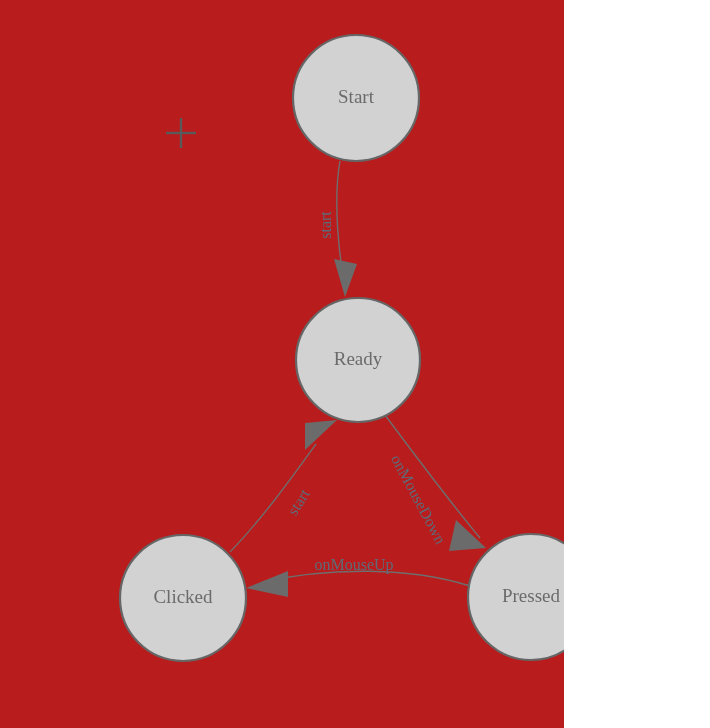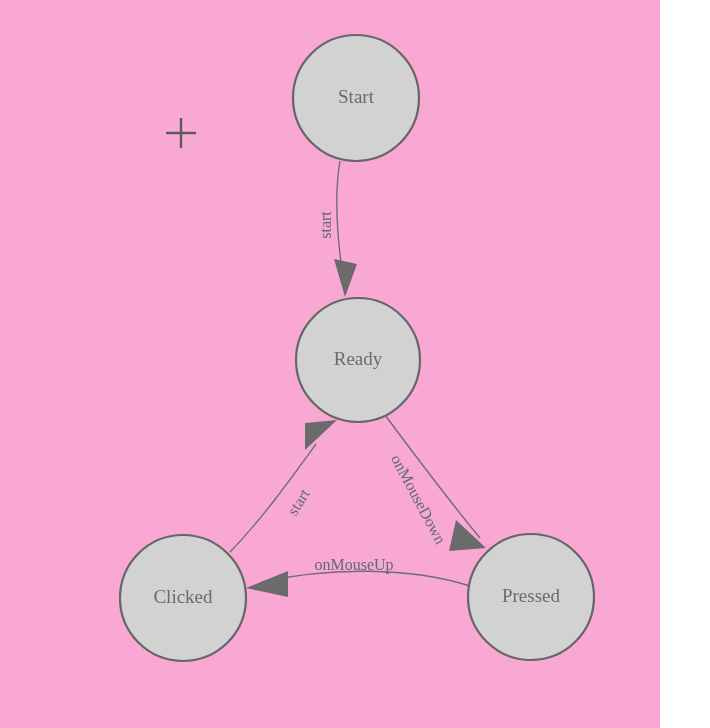--- a/index.html
+++ b/index.html
@@ -5,23 +5,23 @@
   html, body {
     margin: 0;
     padding: 0;
     background: #ffffff;
   }
   body {
     font-family: "Liberation Serif", "DejaVu Serif", serif;
   }
   #canvas {
     position: relative;
-    width: 660px;
+    width: 564px;
     height: 728px;
-    background: #f9a8d4;
+    background: #b91c1c;
     overflow: hidden;
   }
   #diagram-svg {
     position: absolute;
     top: 0;
     left: 0;
     width: 710px;
     height: 728px;
   }
   .node-circle {

